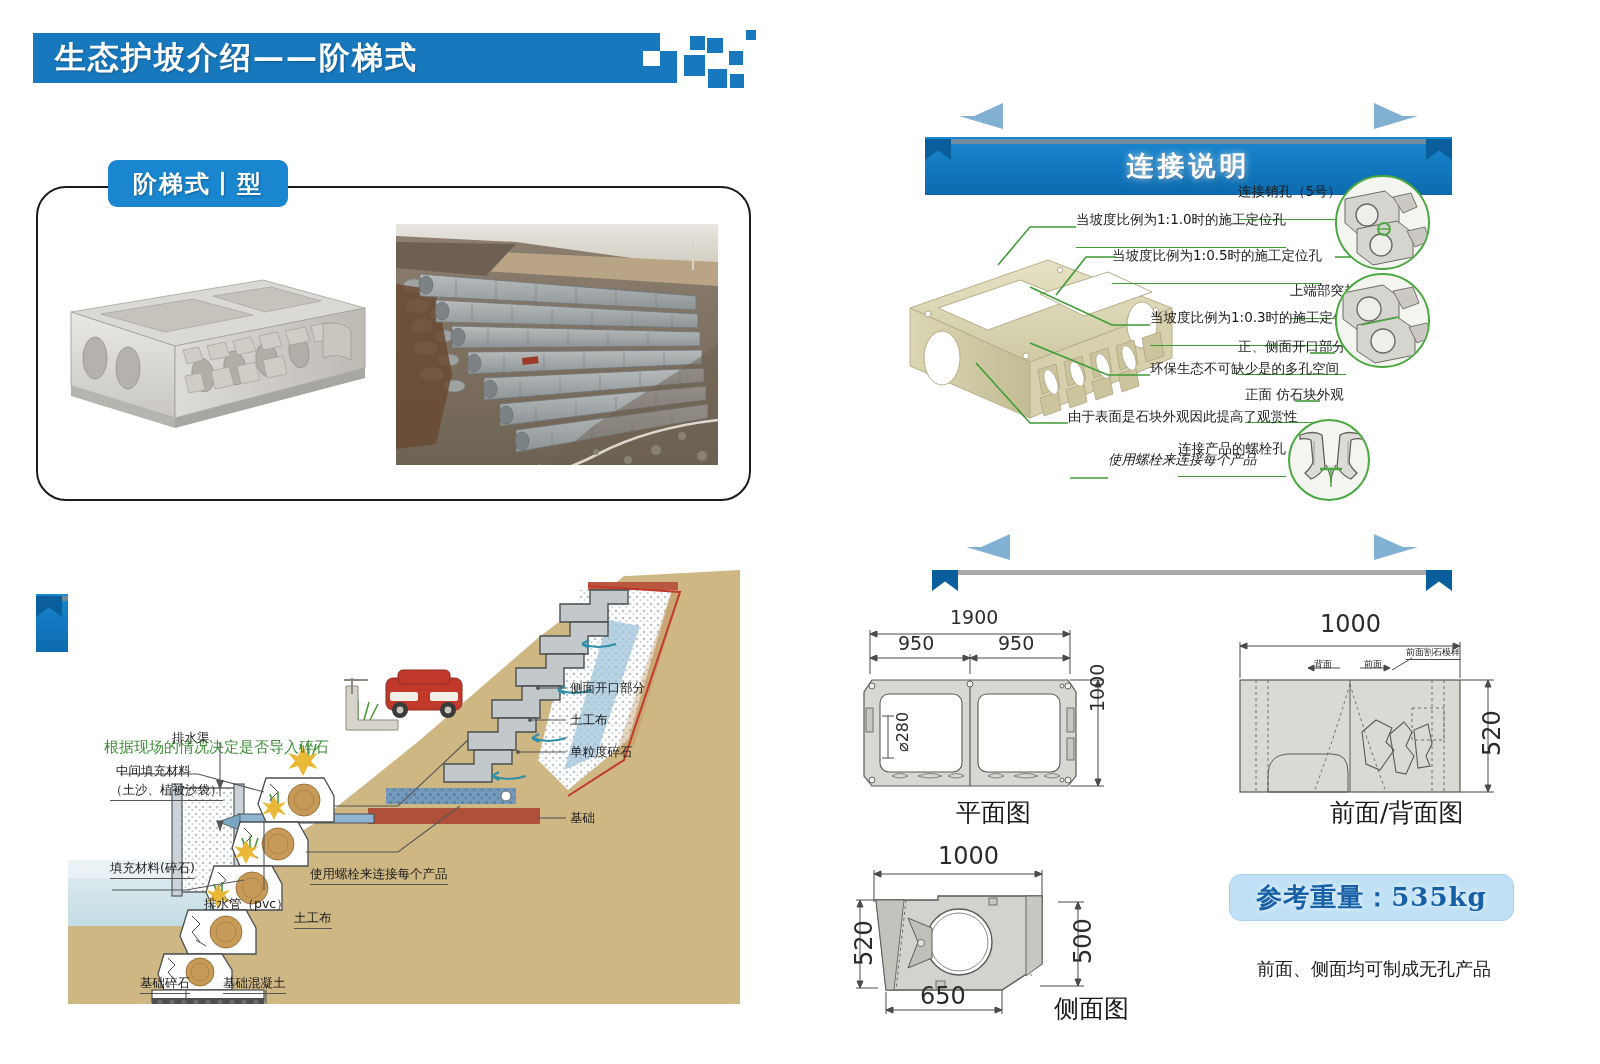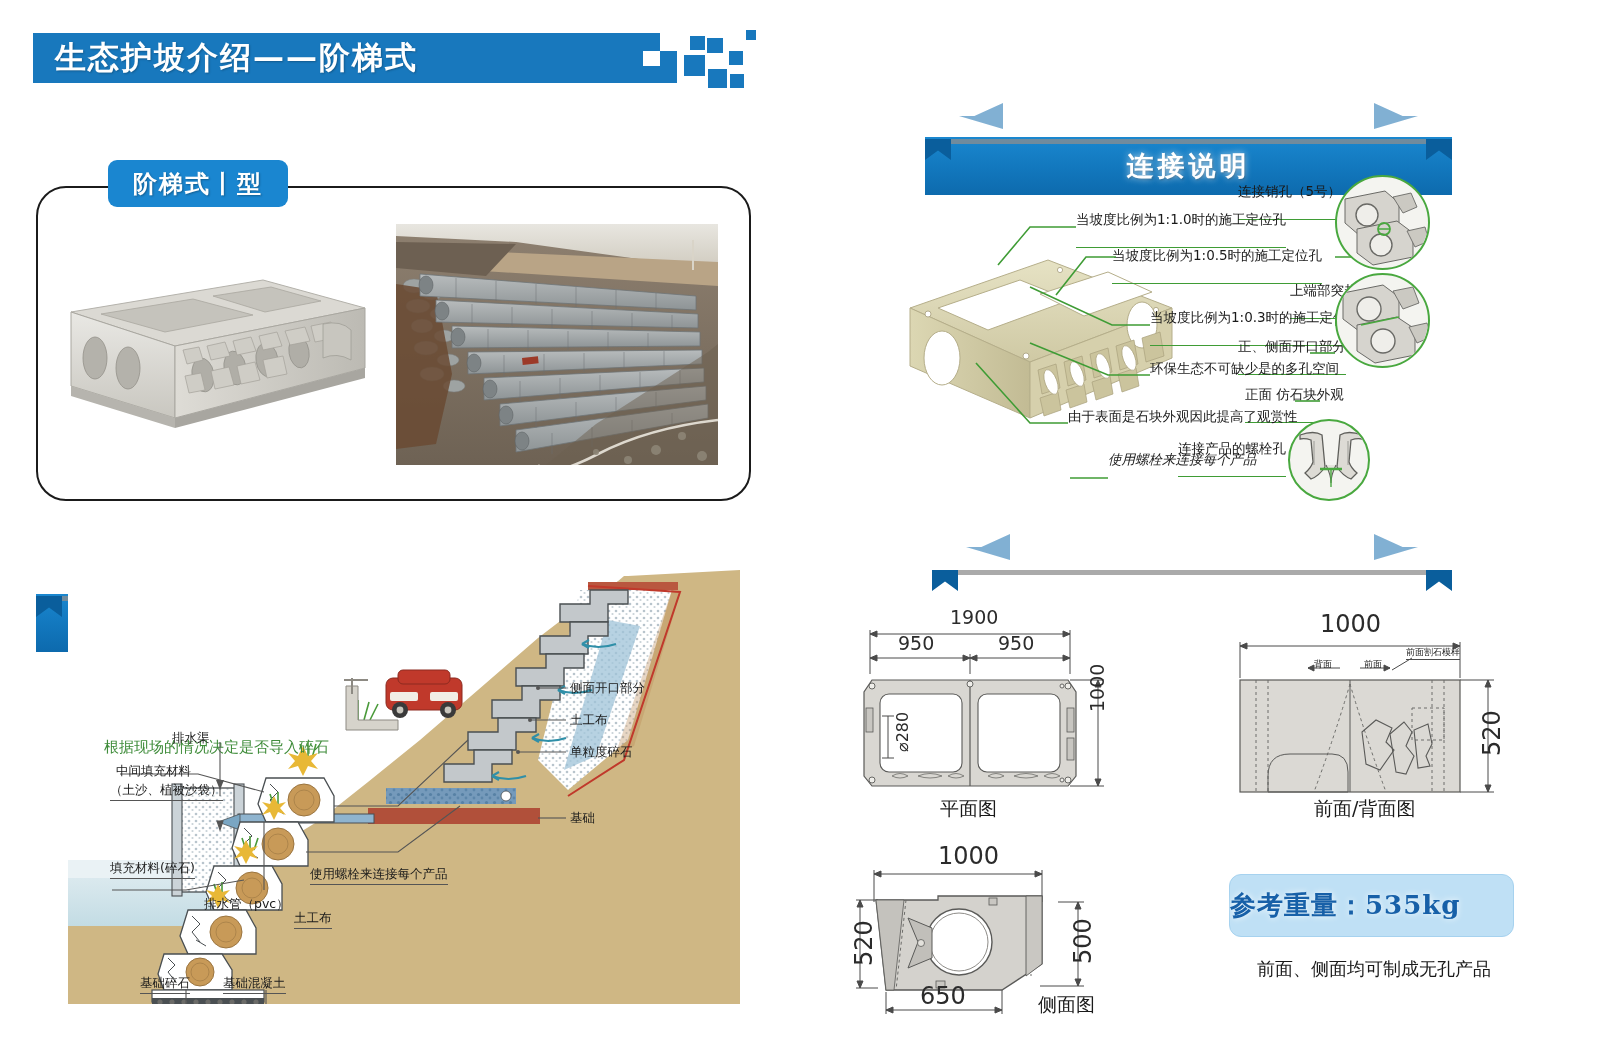--- a/index.html
+++ b/index.html
@@ -52,26 +52,26 @@
     overflow: hidden; background: #9d9384; }
 
   
   #conn-fig { position: absolute; left: 880px; top: 175px; width: 600px; height: 330px; }
   .ann { position: absolute; font-size: 13.5px; color: #1a1a1a; white-space: nowrap;
     font-family: "DejaVu Sans", sans-serif; }
   .ann.ul { border-bottom: 1.6px solid #3f9c35; padding-bottom: 18px; }
   .callout { position: absolute; border: 2px solid #49a83f; border-radius: 50%;
     background: #f4f4f0; overflow: hidden; }
   .dim-txt { position: absolute; font-size: 19px; color: #2b2b2b; font-family: "DejaVu Sans", sans-serif; white-space: nowrap; }
-  .view-cap { position: absolute; font-size: 19px; color: #1a1a1a; font-family: "DejaVu Sans", sans-serif; white-space: nowrap; }
+  .view-cap { position: absolute; font-size: 25px; color: #1a1a1a; font-family: "DejaVu Sans", sans-serif; white-space: nowrap; margin-left: 16px; }
   .tiny-lbl { position: absolute; font-size: 9px; color: #1a1a1a; font-family: "DejaVu Sans", sans-serif; white-space: nowrap; }
 
-  #weight-box { position: absolute; left: 1229px; top: 874px; width: 285px; height: 63px;
+  #weight-box { position: absolute; left: 1229px; top: 874px; width: 285px; height: 47px;
     background: #bfe0f5; border: 1.5px solid #a6d2ef; border-radius: 12px;
-    display: flex; align-items: center; }
+    display: flex; align-items: center; justify-content: center; }
   #weight-text { color: #1760a8; font-size: 26px; font-weight: bold; letter-spacing: 1px;
     font-family: "DejaVu Serif", serif; text-shadow: 0 0 6px rgba(255,255,255,.9); }
   #nohole-note { position: absolute; left: 1229px; top: 957px; width: 290px; text-align: center;
     font-size: 18px; color: #1a1a1a; font-family: "DejaVu Sans", sans-serif; }
 
   
   #section-fig { position: absolute; left: 68px; top: 560px; width: 672px; height: 444px; }
   .sec-ann { position: absolute; font-size: 12.5px; color: #1a1a1a; white-space: nowrap;
     font-family: "DejaVu Sans", sans-serif; }
   .sec-ann.green { color: #3f8c3a; font-size: 15px; }

